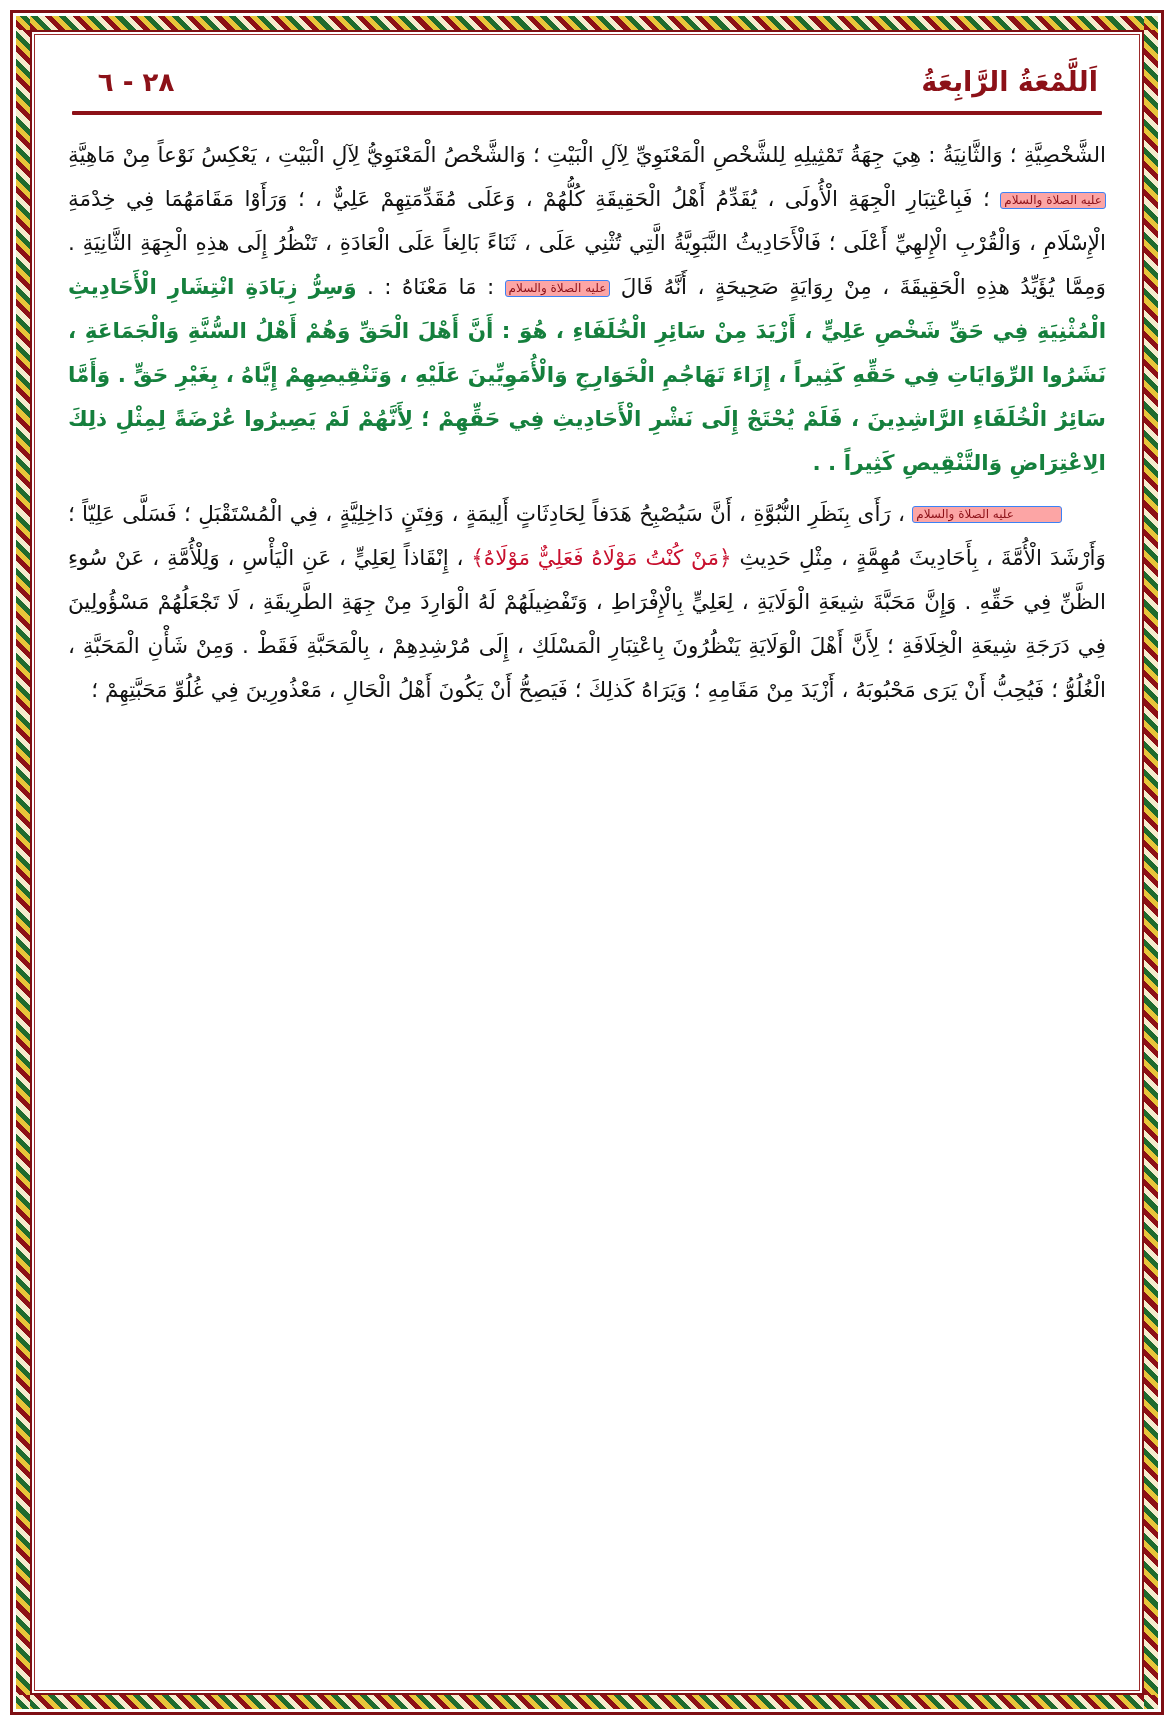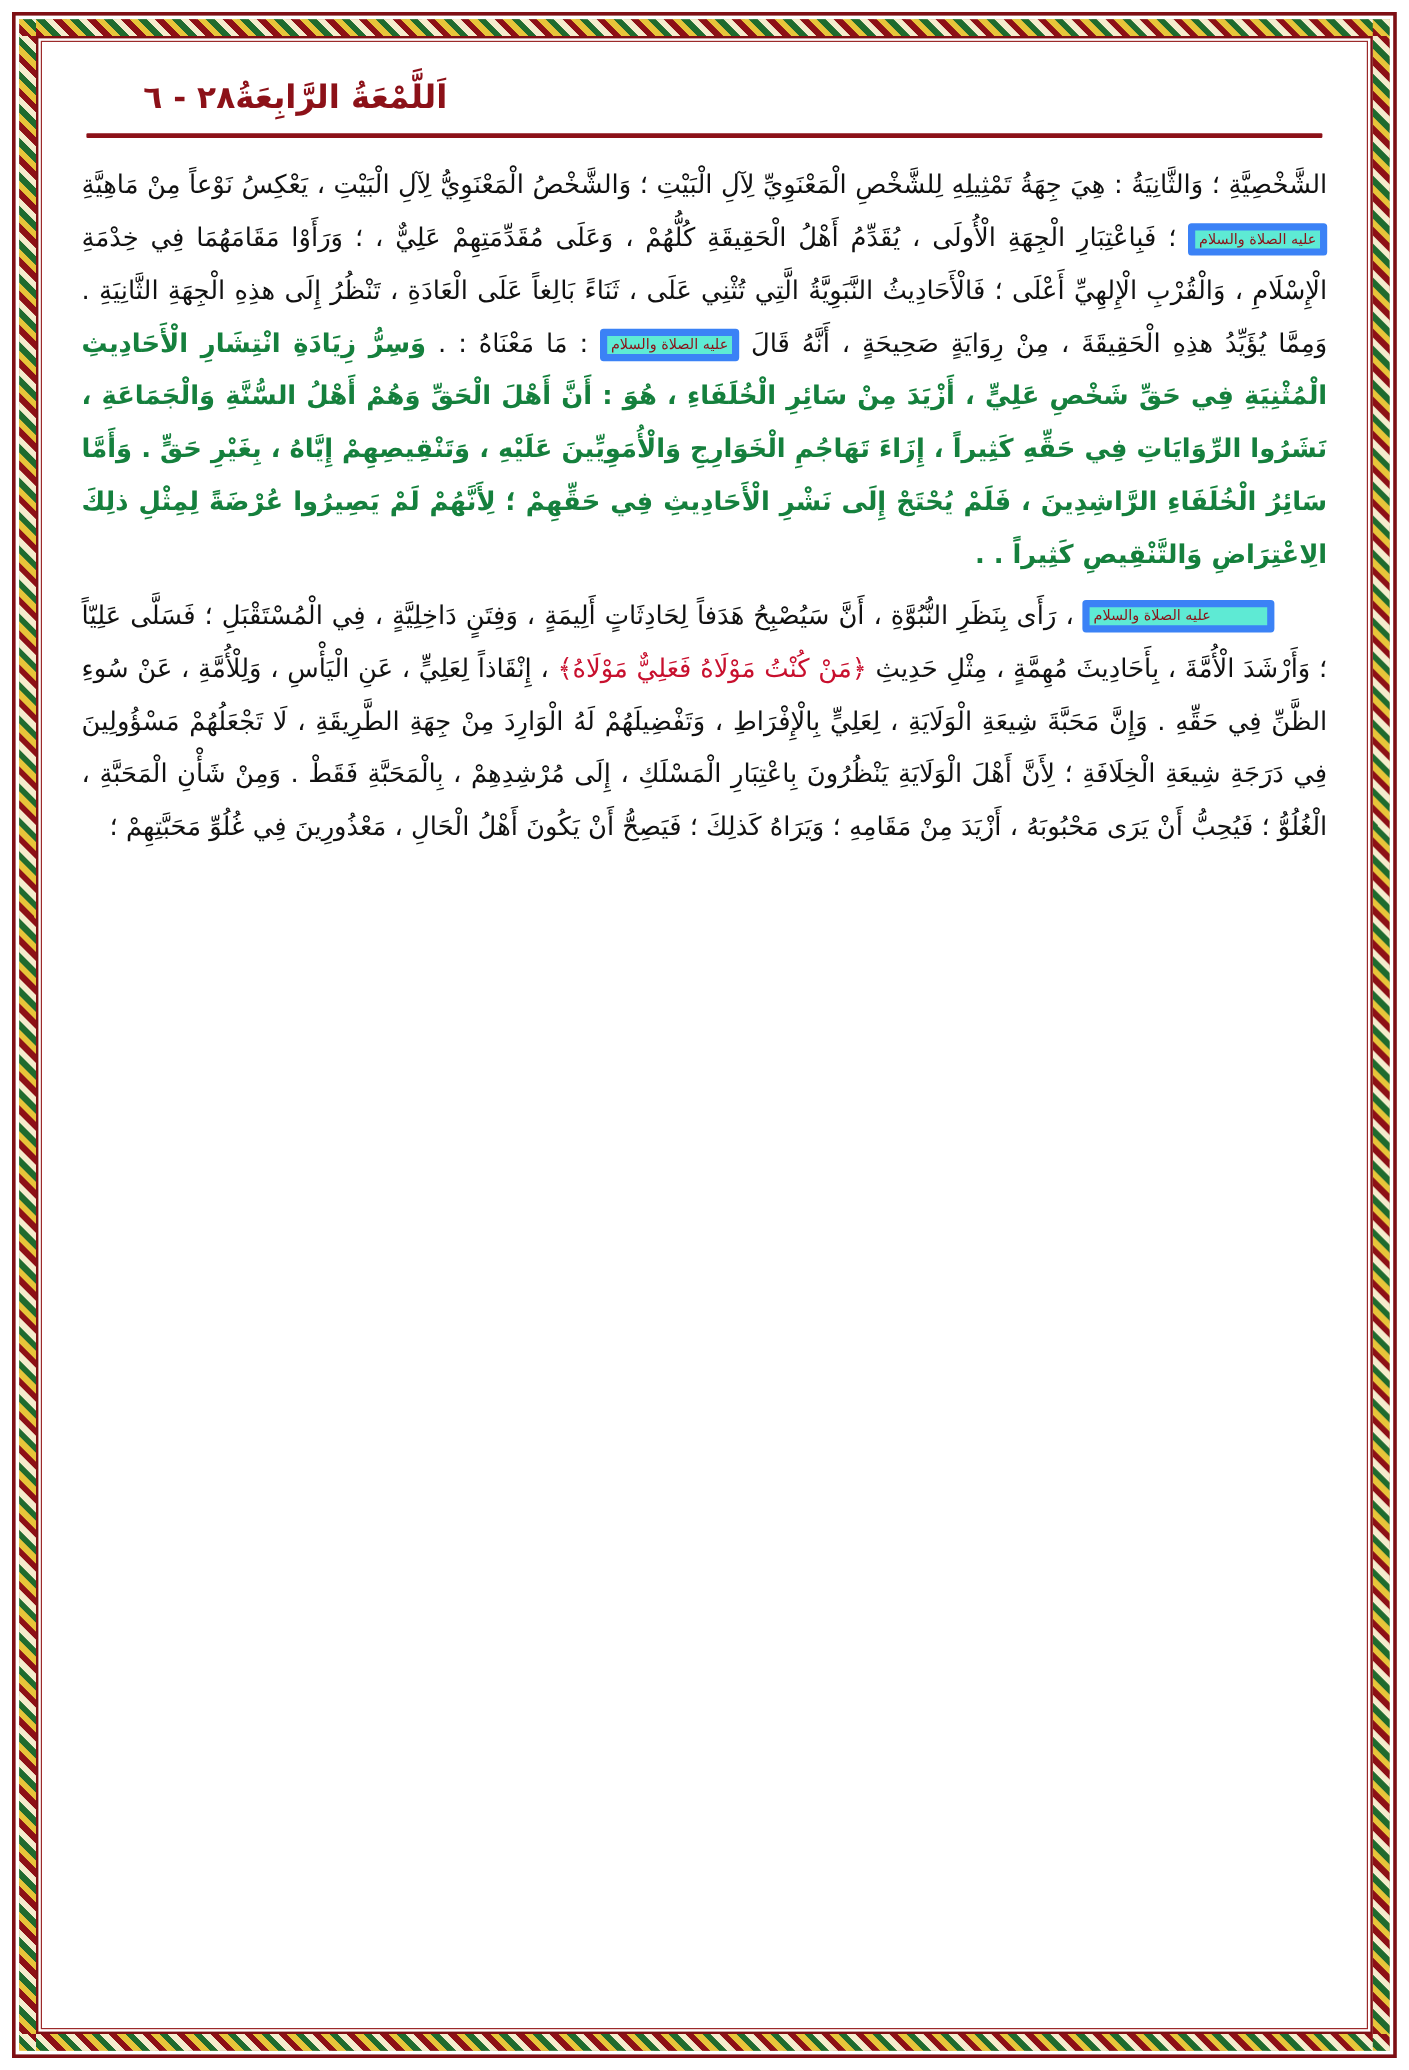--- a/index.html
+++ b/index.html
@@ -78,32 +78,32 @@
   
   .header {
     display: flex;
     align-items: baseline;
     justify-content: space-between;
     direction: rtl;
     padding: 6px 8px 0 8px;
   }
   .header-title {
     flex: 1;
-    text-align: left;
+    text-align: right;
     font-size: 27px;
     color: #8c1118;
     font-weight: 700;
     letter-spacing: 0;
   }
   .header-page {
     font-size: 26px;
     color: #8c1118;
     font-weight: 700;
     min-width: 120px;
-    text-align: right;
+    text-align: center;
     direction: ltr;
   }
   .header-rule {
     margin: 14px 4px 0 4px;
     height: 4px;
     background: #8c1118;
     border-radius: 1px;
   }
 
   
@@ -127,26 +127,26 @@
     font-weight: 700;
   }
   .blk {
     color: #111111;
     margin-top: 36px;
   }
   .seal {
     display: inline-block;
     font-size: 12px;
     color: #8c1118;
-    border: 6px solid #3b82f6;
+    border: 1px solid #3b82f6;
     border-radius: 3px;
     padding: 0 3px;
     vertical-align: middle;
     line-height: 1.25;
-    background: #5eead4;
+    background: #fca5a5;
     white-space: nowrap;
   }
   .hadith {
     color: #c8102e;
     font-weight: 400;
   }
 </style>
 </head>
 <body>
 

